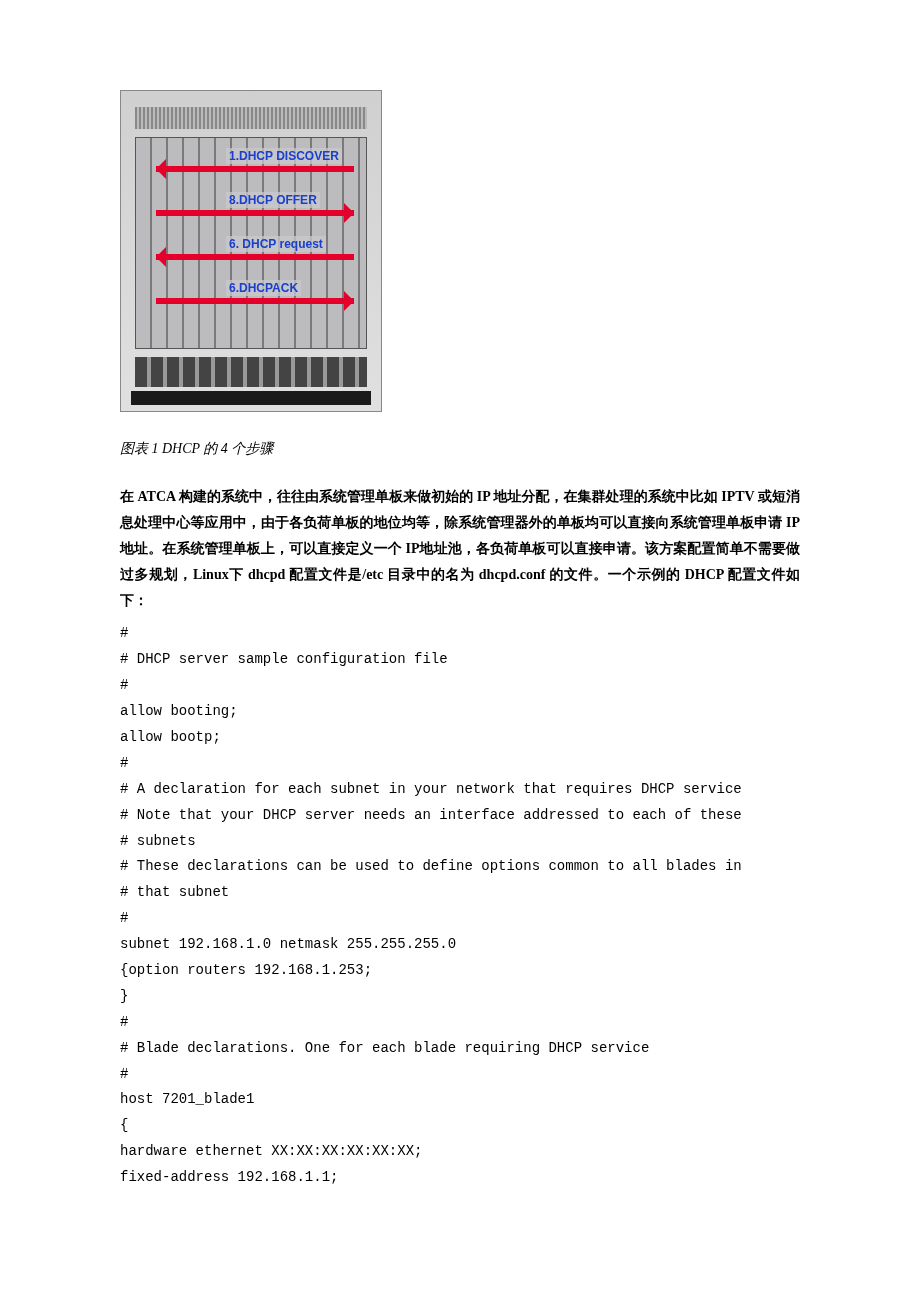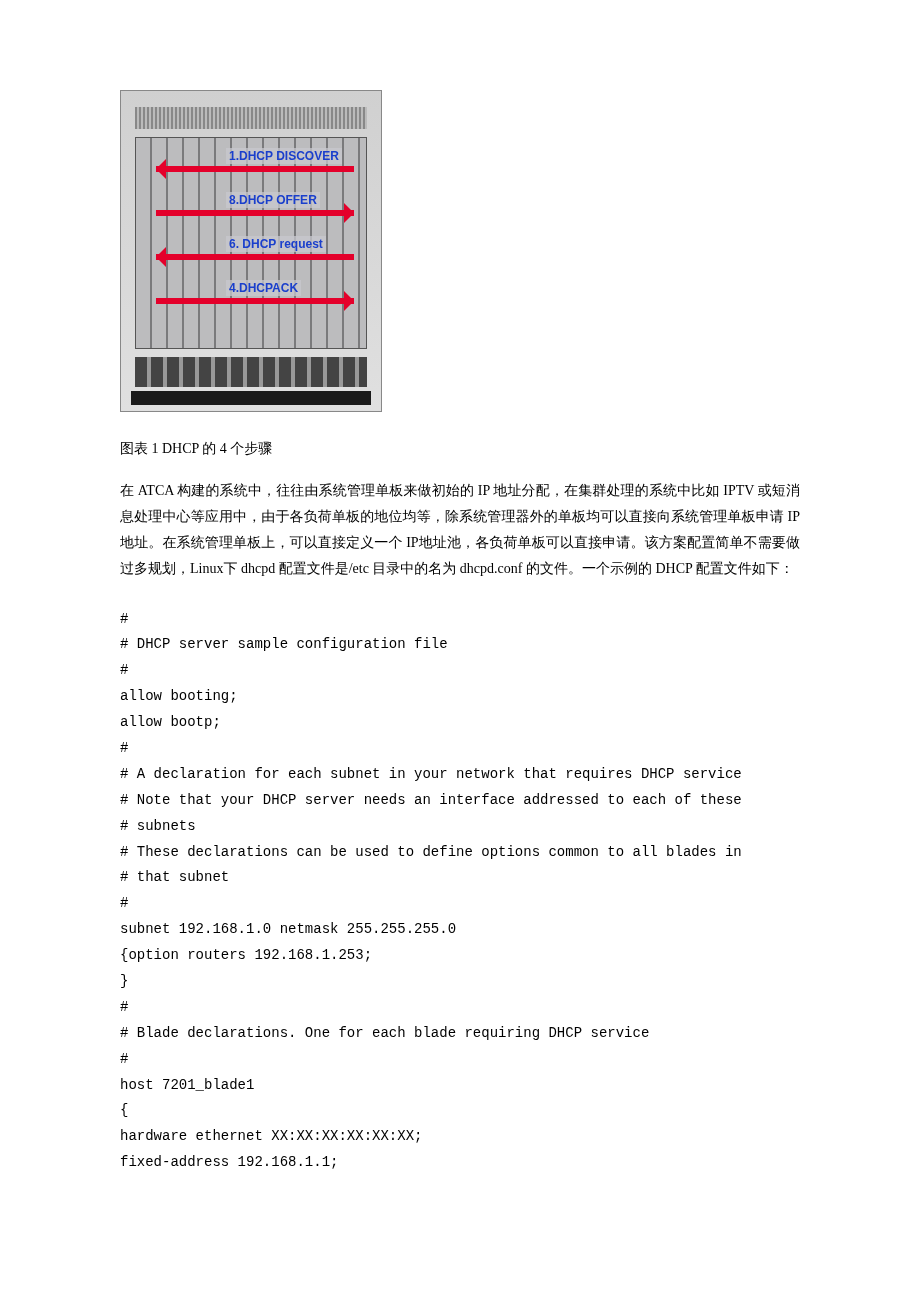--- a/index.html
+++ b/index.html
@@ -70,26 +70,28 @@
     background: repeating-linear-gradient(90deg, #444 0 12px, #999 12px 16px);
   }
   .base {
     position: absolute;
     bottom: 6px; left: 10px; right: 10px; height: 14px;
     background: #1a1a1a;
   }
 
   .caption {
     font-size: 14px;
-    margin-bottom: 20px;
+    margin-bottom: 26px;
+    font-style: italic;
   }
   .para {
     line-height: 1.85;
     text-align: justify;
-    margin-bottom: 25px;
+    margin-bottom: 8px;
+    font-weight: bold;
   }
   .code-block {
     font-family: "Courier New", Courier, monospace;
     font-size: 14px;
     line-height: 1.85;
     white-space: pre;
   }
 </style>
 </head>
 <body>
@@ -106,21 +108,21 @@
         </div>
         <div class="step-row">
           <span class="step-label">8.DHCP OFFER</span>
           <div class="arrow r"></div>
         </div>
         <div class="step-row">
           <span class="step-label">6. DHCP request</span>
           <div class="arrow l"></div>
         </div>
         <div class="step-row">
-          <span class="step-label">4.DHCPACK</span>
+          <span class="step-label">6.DHCPACK</span>
           <div class="arrow r"></div>
         </div>
       </div>
     </div>
     <div class="chassis-bottom"></div>
     <div class="base"></div>
   </div>
 
   <div class="caption">图表 1 DHCP 的 4 个步骤</div>
 

